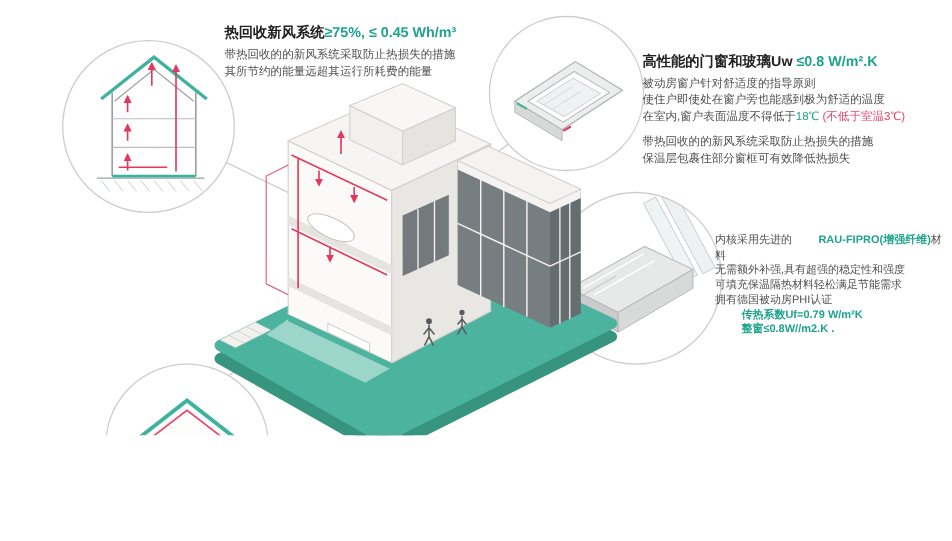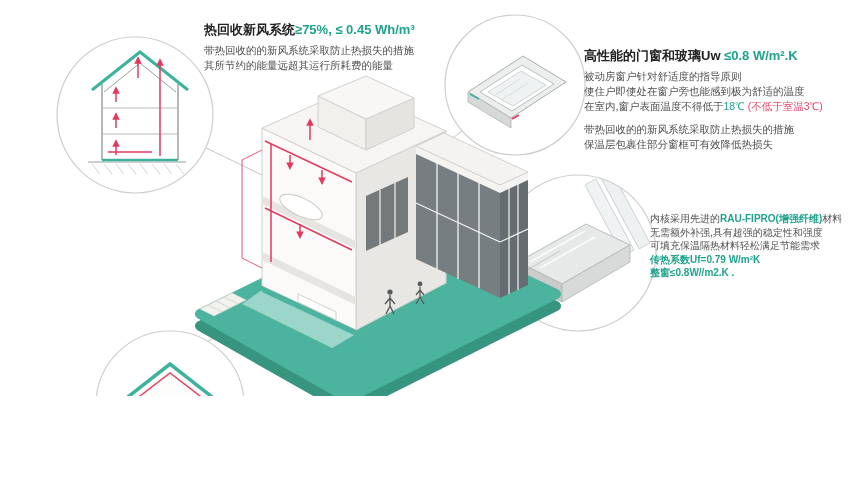--- a/index.html
+++ b/index.html
@@ -4,21 +4,21 @@
 <style>
   * { margin:0; padding:0; box-sizing:border-box; }
   html,body { background:#ffffff; }
   body { font-family:"Liberation Sans", sans-serif; color:#4a4a4a; }
   .stage { position:relative; width:865px; height:396px; background:#ffffff; overflow:hidden; }
   svg.scene { position:absolute; left:0; top:0; }
   .anno { position:absolute; font-size:10.5px; line-height:15px; color:#4f4f4f; }
   .anno-title { font-size:13px; font-weight:bold; color:#222222; margin-bottom:6px; }
   .teal { color:#1fa38d; }
   .red { color:#e8446a; }
-  .bold { font-weight:bold; }
+  .bold { font-weight:bold;padding-left:24px; }
   .gap { margin-top:8px; }
   .footnote { font-size:9px; line-height:12px; color:#8a8a8a; margin-top:7px; }
   .profile-block { font-size:10px; line-height:13.5px; }
 </style>
 </head>
 <body>
 
 <div class="stage">
 
   <svg class="scene" width="865" height="492" viewBox="0 0 865 492">
@@ -223,18 +223,19 @@
     <div>使住户即使处在窗户旁也能感到极为舒适的温度</div>
     <div><span>在室内,窗户表面温度不得低于</span><span class="teal">18℃ </span><span class="red">(不低于室温3℃)</span></div>
     <div class="gap">带热回收的的新风系统采取防止热损失的措施</div>
     <div>保温层包裹住部分窗框可有效降低热损失</div>
   </div>
 
   <div class="anno profile-block" style="left:650px; top:212px; width:214px;">
     <div><span>内核采用先进的</span><span class="teal bold">RAU-FIPRO(增强纤维)</span><span>材料</span></div>
     <div>无需额外补强,具有超强的稳定性和强度</div>
     <div>可填充保温隔热材料轻松满足节能需求</div>
+    <div>拥有德国被动房PHI认证</div>
     <div class="teal bold">传热系数Uf=0.79 W/m²K</div>
     <div class="teal bold">整窗≤0.8W//m2.K .</div>
   </div>
 
 
 </div>
 
 </body></html>

